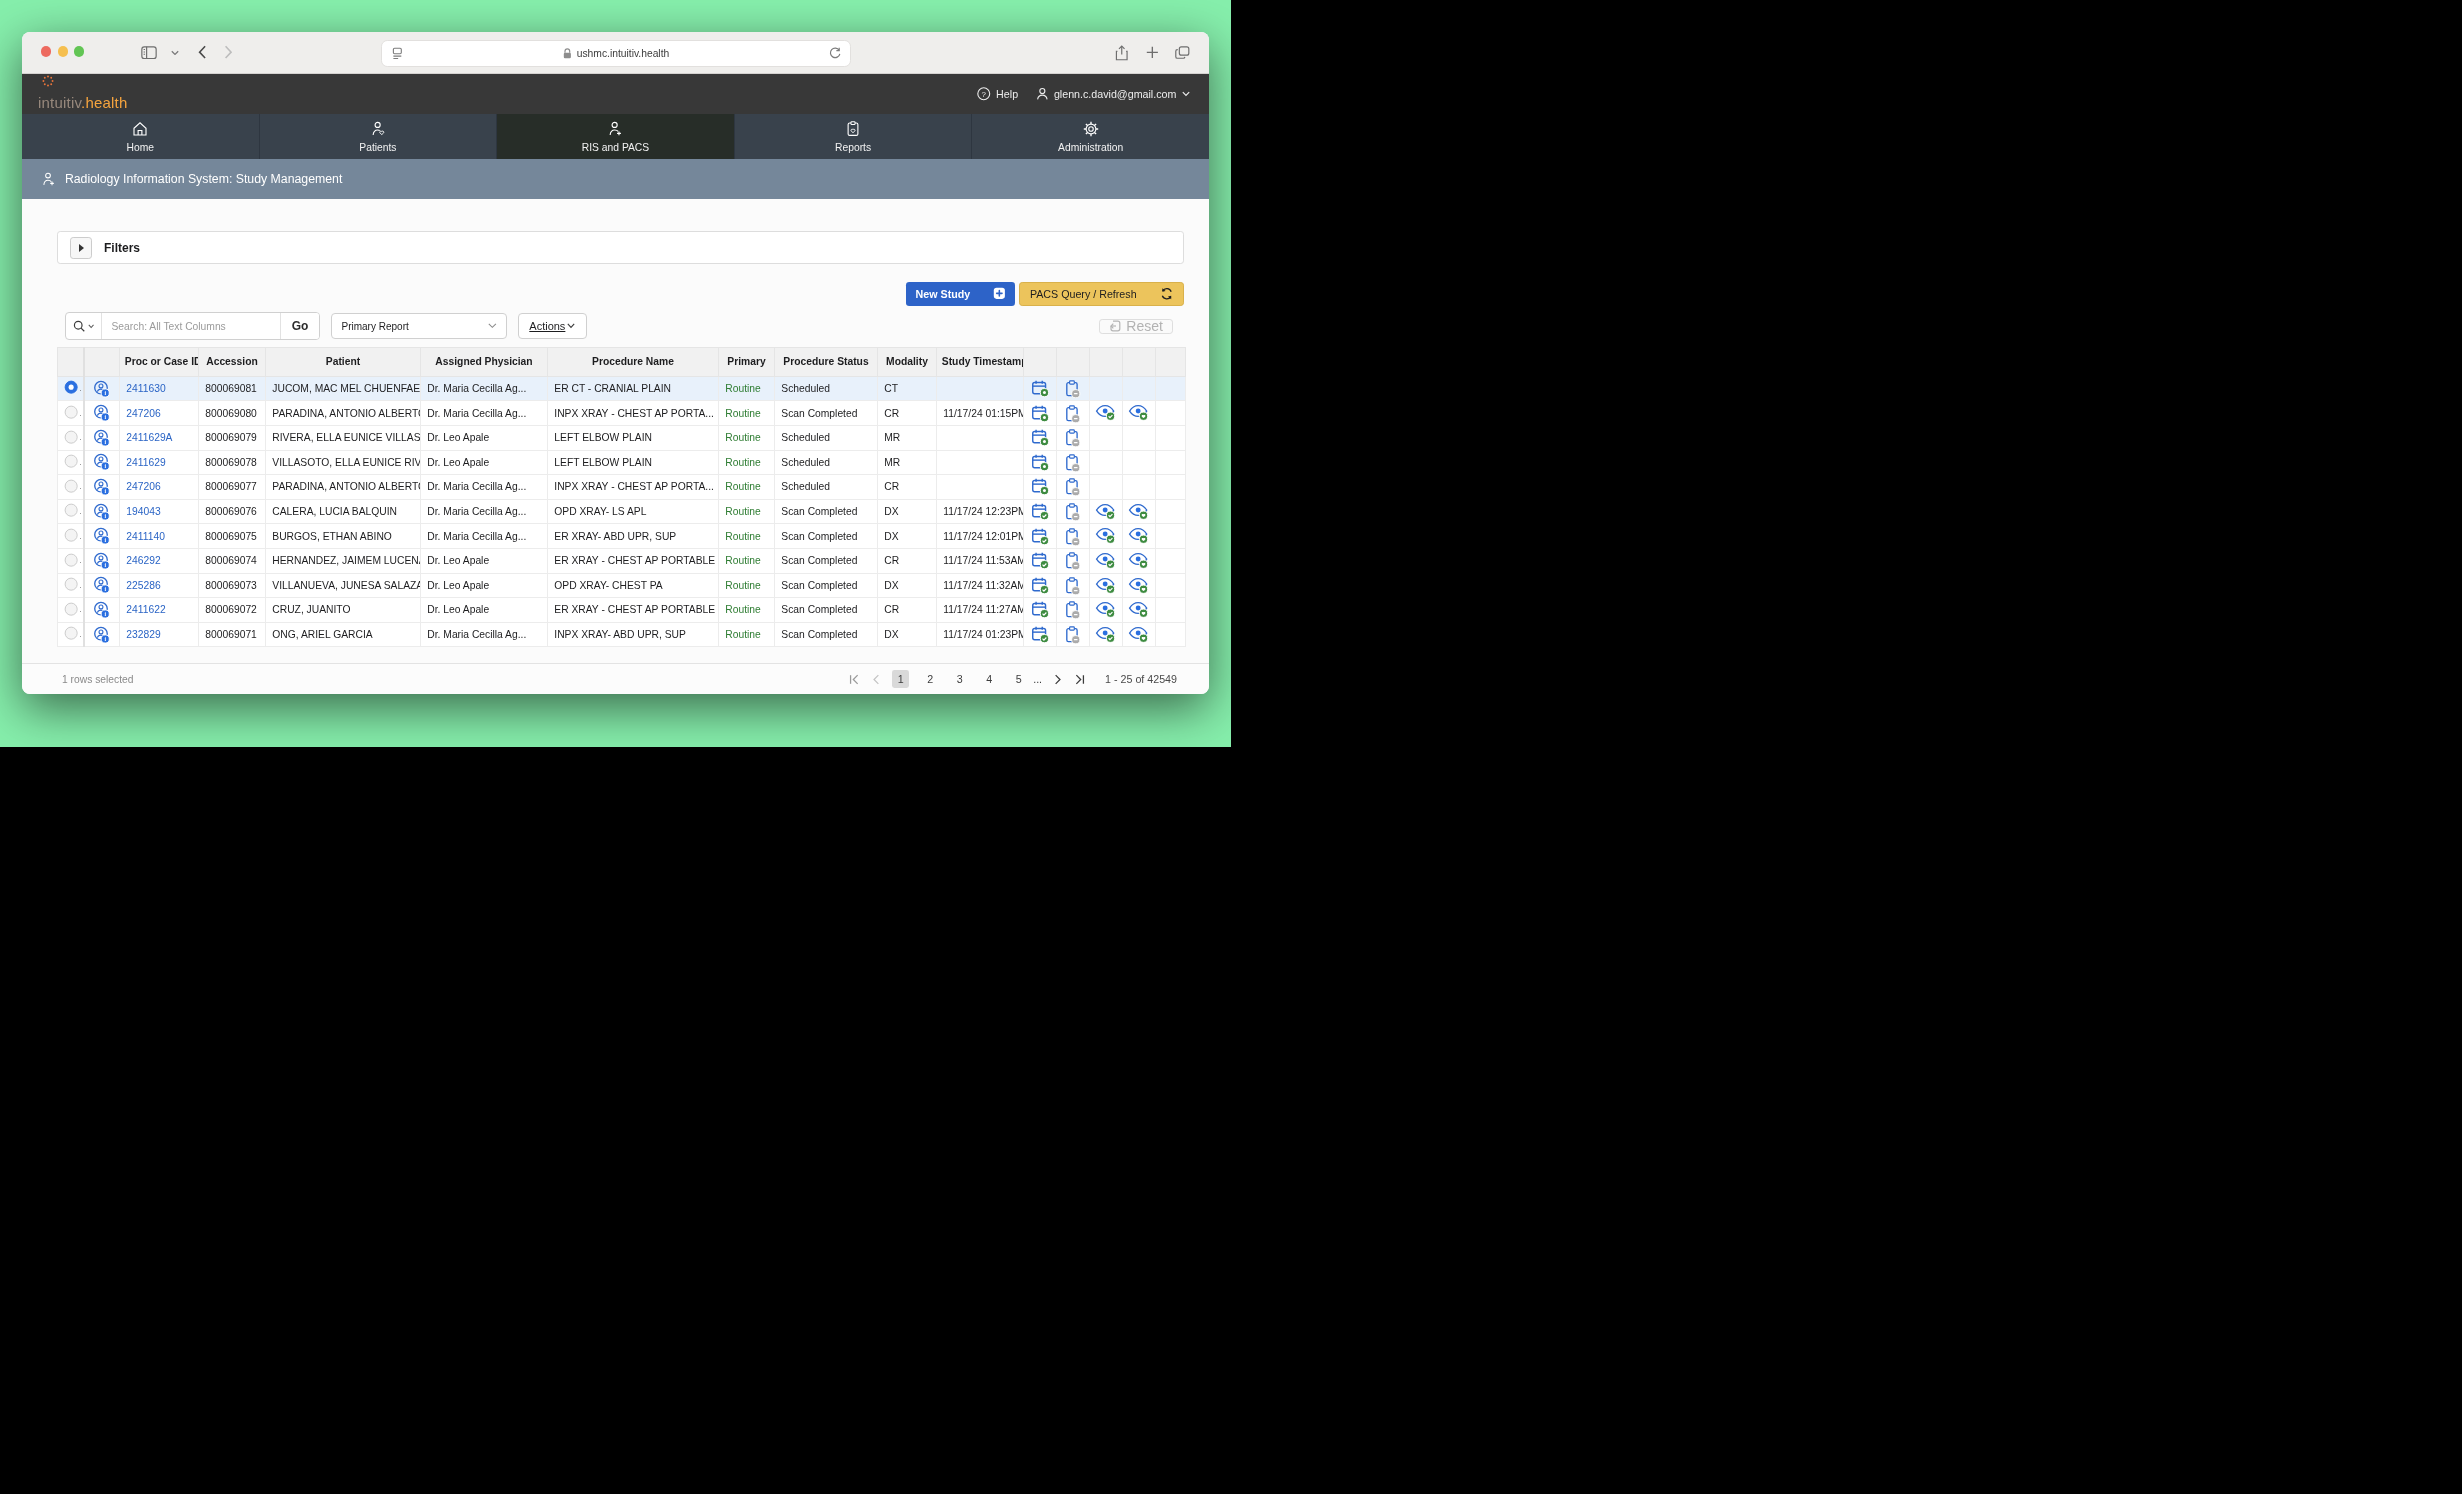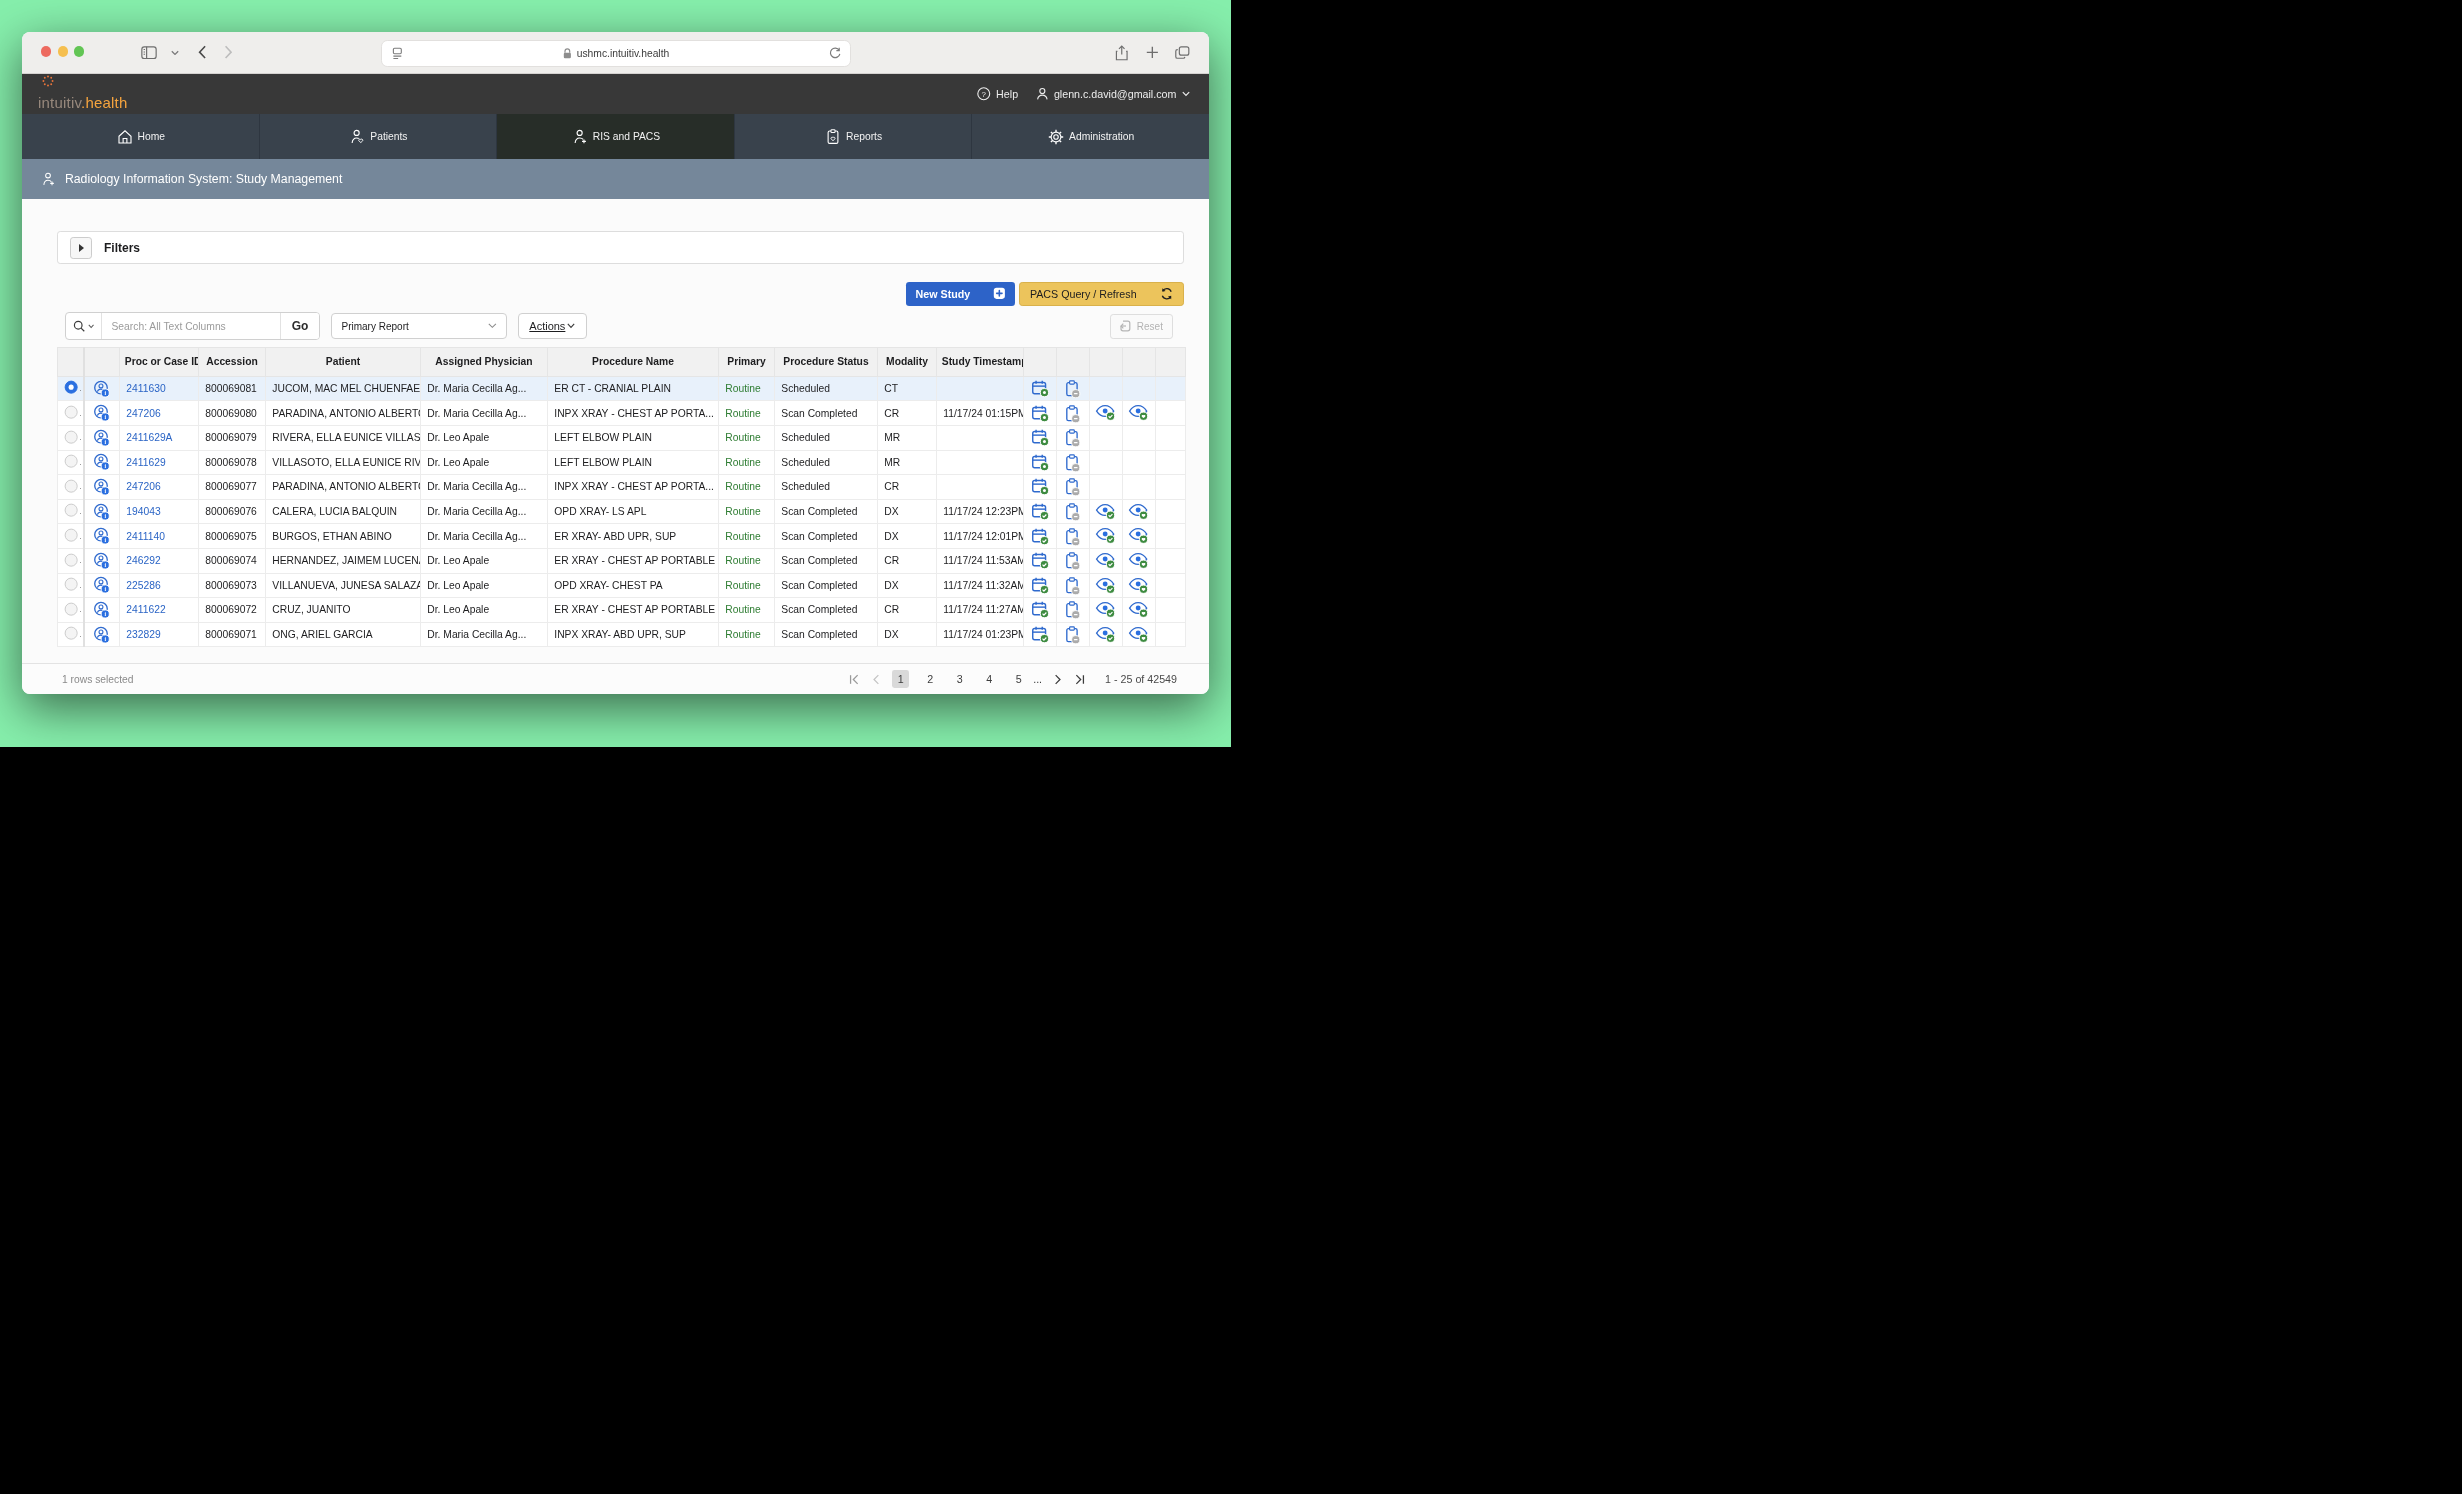--- a/index.html
+++ b/index.html
@@ -26,21 +26,21 @@
   .logo{position:relative;margin-left:16px;height:40px;display:flex;align-items:flex-end;padding-bottom:5.6px;}
   .logo .mark{position:absolute;left:4px;top:4px;}
   .logo-text{font-size:15px;font-weight:500;letter-spacing:0.2px;}
   .logo-text .a{color:#97887c;}
   .logo-text .b{color:#f6a43e;}
   .header-right{margin-left:auto;margin-right:19px;display:flex;align-items:center;gap:17.5px;
                 color:#ededed;font-size:10.7px;}
   .hitem{display:flex;align-items:center;gap:5.6px;cursor:default;}
   
   .tabs{height:45px;flex:0 0 45px;background:#39424c;display:flex;}
-  .tab{flex:1;display:flex;align-items:center;justify-content:center;gap:4px;
+  .tab{flex:1;display:flex;flex-direction:column;align-items:center;justify-content:center;gap:4px;
        color:#f2f2f2;font-size:10.3px;}
   .tab + .tab{border-left:0.8px solid #2e3640;}
   .tab.active{background:#272d28;}
   
   .titlebar{height:40px;flex:0 0 40px;background:#75879a;display:flex;align-items:center;gap:8.7px;
             padding-left:17.5px;color:#fff;font-size:12.3px;font-weight:500;}
   
   .content{flex:1;background:#fbfbfb;padding:0 25.4px 0 35px;overflow:hidden;}
   .filters-card{margin-top:32px;height:33px;background:#fff;border:0.8px solid #ddd;border-radius:3.2px;
                 display:flex;align-items:center;gap:12px;padding-left:12px;box-sizing:border-box;}
@@ -62,22 +62,22 @@
             font-family:"Liberation Sans",sans-serif;background:#fff;}
   .sg-input::placeholder{color:#9b9b9b;}
   .sg-go{width:38px;display:flex;align-items:center;justify-content:center;border-left:0.8px solid #e2e2e2;
          font-size:12px;font-weight:700;color:#2c2c2c;background:#fff;}
   .select{height:26px;width:176px;border:0.8px solid #d0d0d0;border-radius:4px;background:#fff;
           display:flex;align-items:center;padding:0 9.5px;font-size:10px;color:#1d1d1f;box-sizing:border-box;}
   .select .chev{margin-left:auto;}
   .actions-btn{height:26px;border:0.8px solid #d0d0d0;border-radius:4px;background:#fff;display:flex;
                align-items:center;gap:2px;padding:0 10.3px;font-size:11px;color:#1d1d1f;box-sizing:border-box;text-decoration:underline;}
   .spacer{flex:1;}
-  .reset-btn{height:25px;border:0.8px solid #dedede;border-radius:3.2px;background:#fafafa;display:flex;
-             align-items:center;gap:5.6px;padding:0 8.7px;font-size:10px;color:#b3b3b3;box-sizing:border-box;}
+  .reset-btn{height:15px;border:0.8px solid #dedede;border-radius:3.2px;background:#fafafa;display:flex;
+             align-items:center;gap:5.6px;padding:0 8.7px;font-size:14px;color:#b3b3b3;box-sizing:border-box;}
   
   table{border-collapse:collapse;table-layout:fixed;width:1126px;background:#fff;
         border:0.8px solid #e5e5e5;font-size:10.3px;color:#1d1d1f;}
   th{background:#f1f1f1;height:28.6px;font-weight:700;font-size:10.3px;border:0.8px solid #e5e5e5;
      white-space:nowrap;overflow:hidden;padding:0 4.8px;box-sizing:border-box;}
   td{height:24.6px;border:0.8px solid #ececec;white-space:nowrap;overflow:hidden;padding:0 6.3px;
      box-sizing:border-box;}
   tr.selected td{background:#e8f1fb;}
   td.c-center,th.c-center{text-align:center;padding:0 1.6px;}
   th.c-left{text-align:left;}

